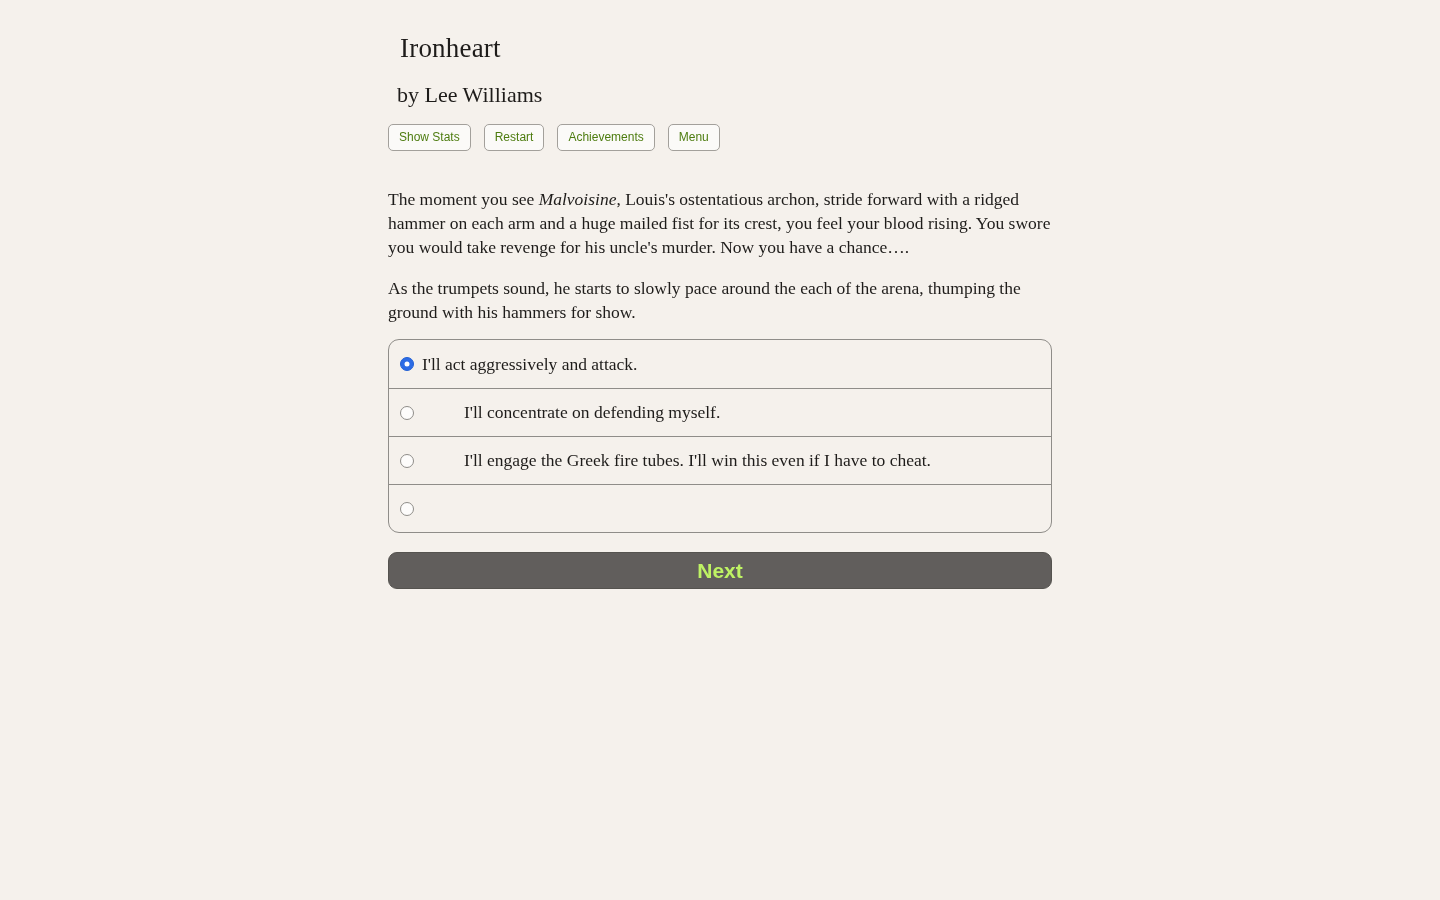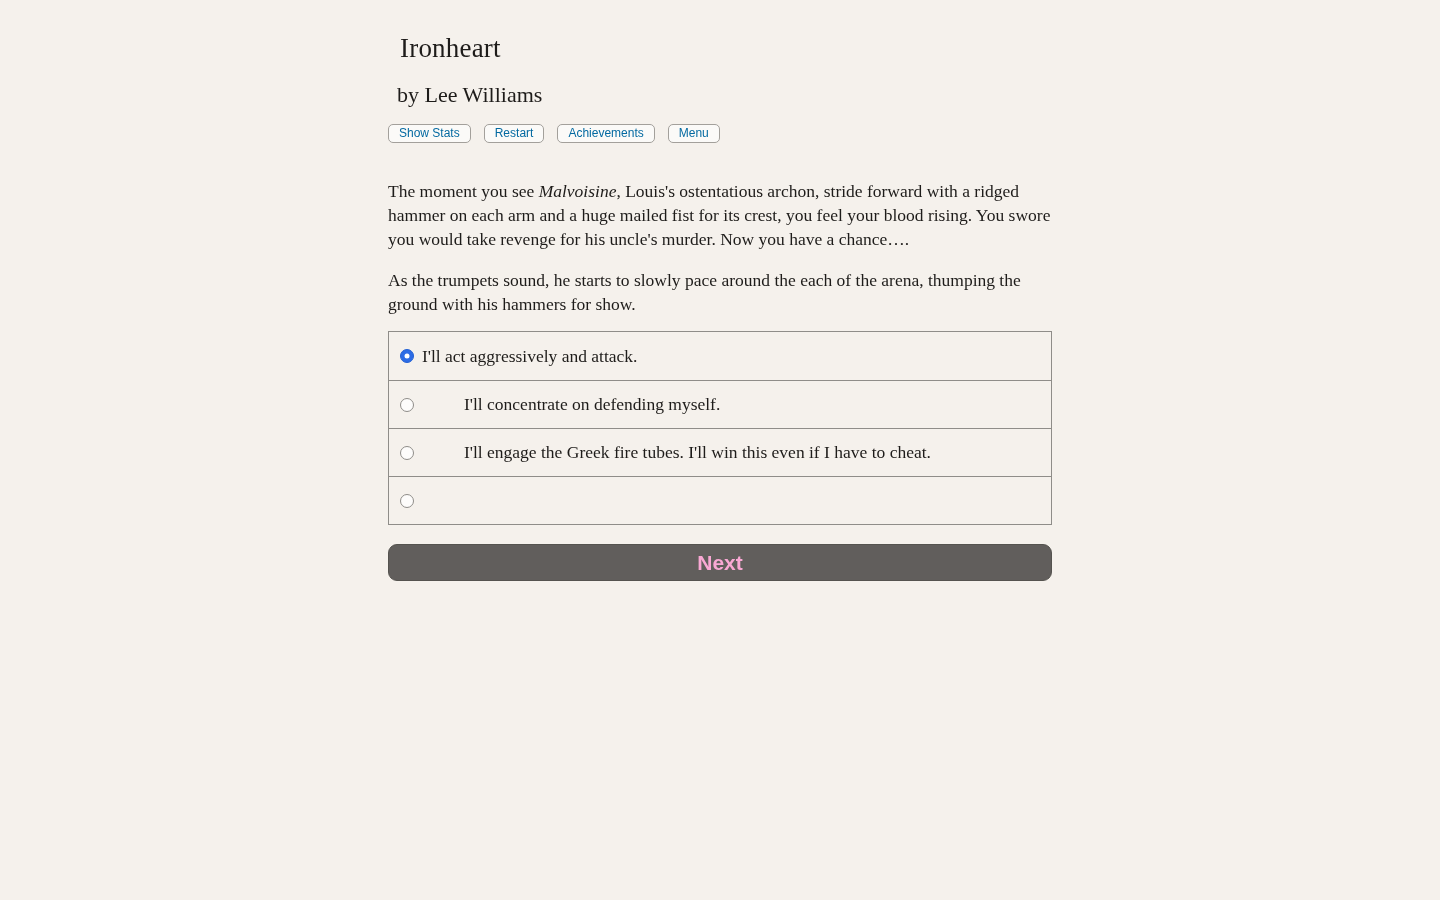--- a/index.html
+++ b/index.html
@@ -35,40 +35,40 @@
     line-height:1.3;
   }
   .toolbar{
     margin-top:15px;
     display:flex;
     gap:13px;
   }
   .toolbar button{
     font-family:"Liberation Sans", sans-serif;
     font-size:12px;
-    color:#0369a1;
+    color:#4d7c0f;
     background:#fbfaf8;
     border:1px solid #a3a09b;
     border-radius:5px;
     padding:2px 10px 3px;
-    height:19px;
+    height:27px;
     line-height:1;
     cursor:pointer;
   }
   .story p{
     font-size:17.5px;
     line-height:24px;
     margin:17px 0 0;
   }
   .story p:first-child{margin-top:36px;}
   .italic{font-style:italic;}
   .choices{
     margin-top:15px;
     border:1px solid var(--border-gray);
-    border-radius:0;
+    border-radius:11px;
     overflow:hidden;
   }
   .choice-row{
     display:flex;
     align-items:center;
     height:48px;
     padding:0 12px 0 11px;
     cursor:pointer;
   }
   .choice-row + .choice-row{
@@ -102,21 +102,21 @@
     line-height:1.2;
   }
   .next-btn{
     display:block;
     width:100%;
     margin-top:19px;
     height:37px;
     background:var(--next-bg);
     border:1px solid #55534f;
     border-radius:9px;
-    color:#f9a8d4;
+    color:#bef264;
     font-family:"Liberation Sans", sans-serif;
     font-size:21px;
     font-weight:bold;
     text-align:center;
     cursor:pointer;
     padding:3px;
   }
 </style>
 </head>
 <body>

